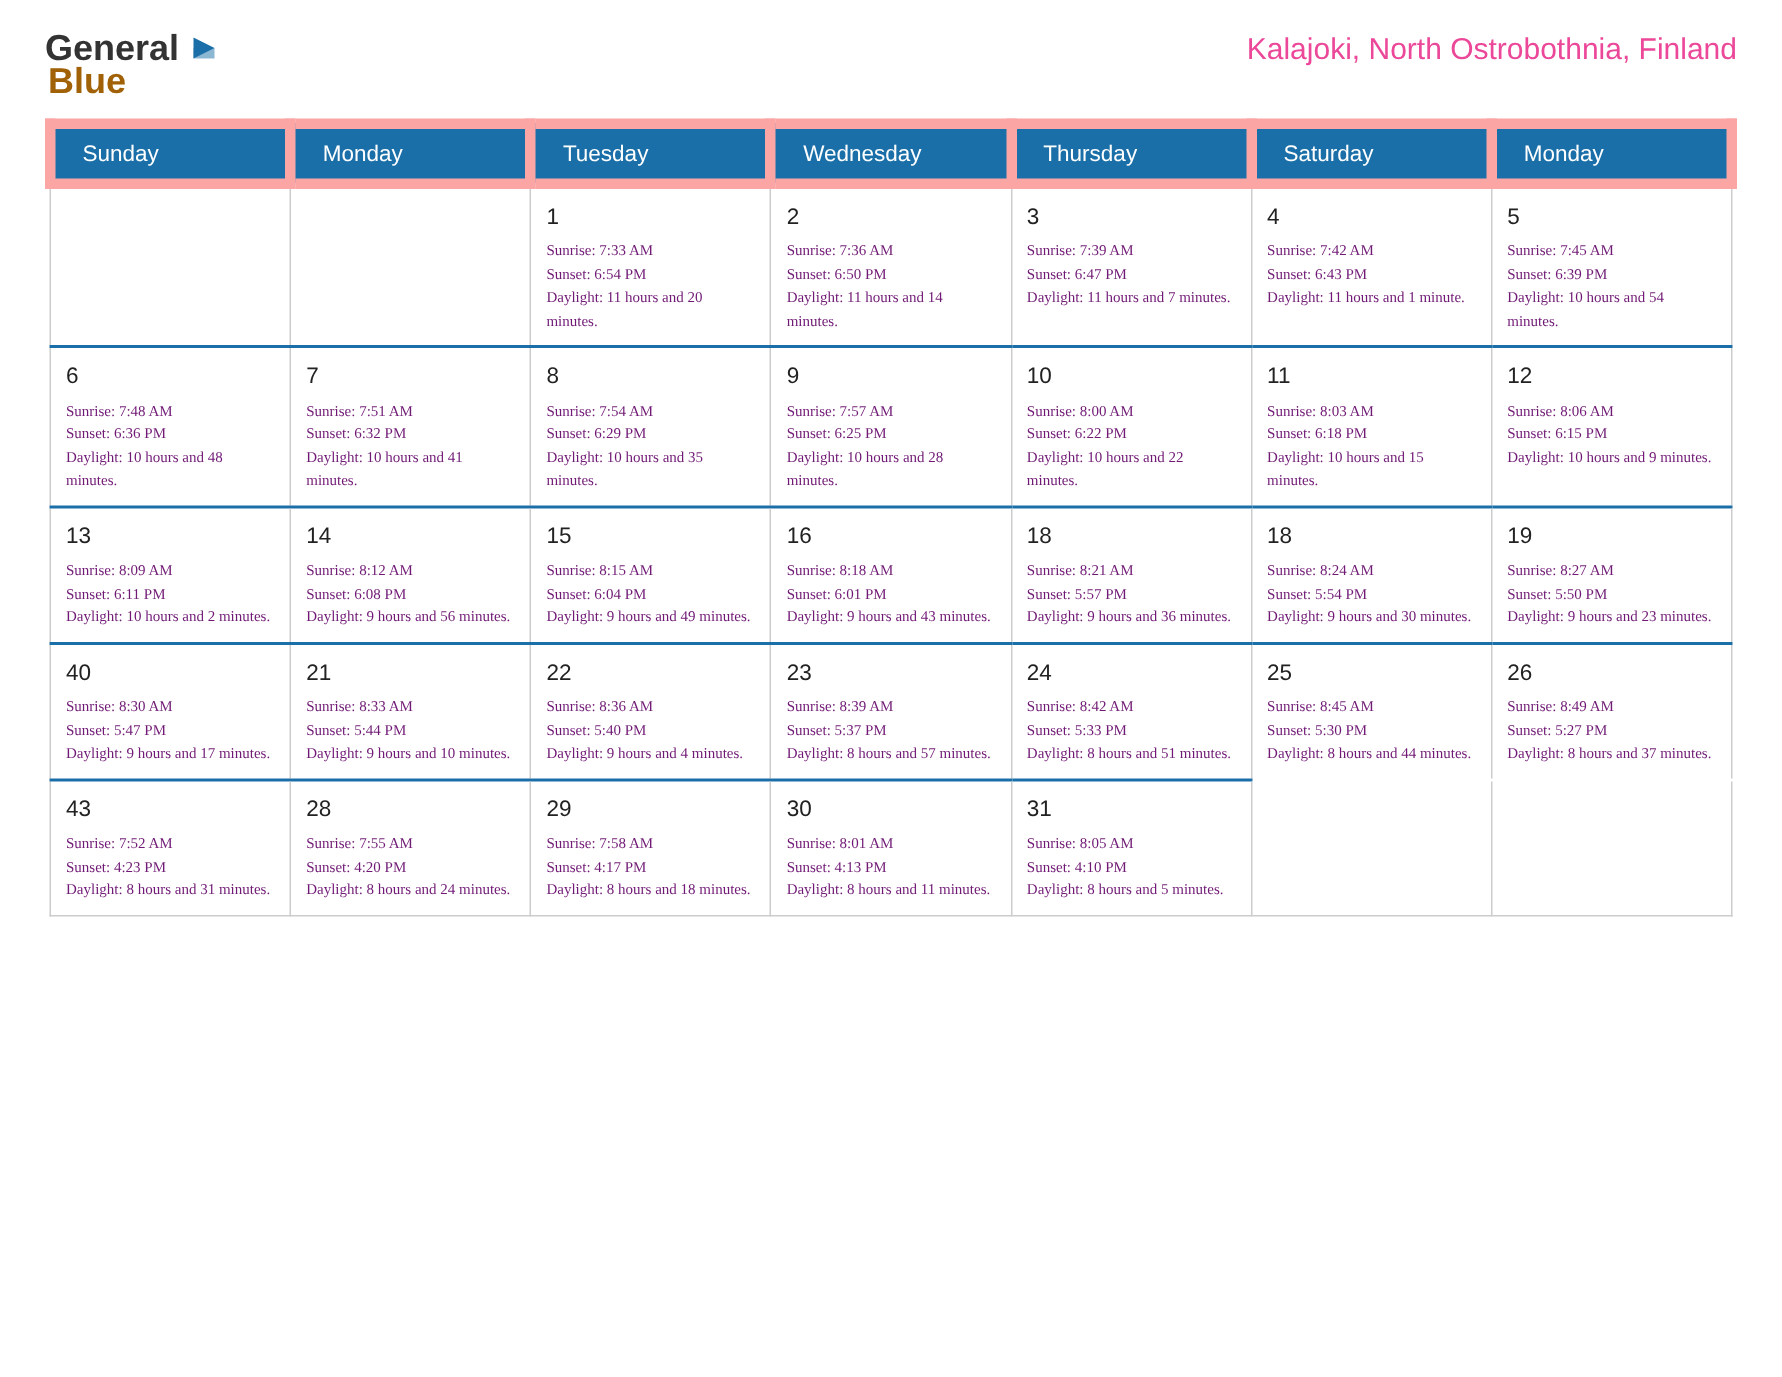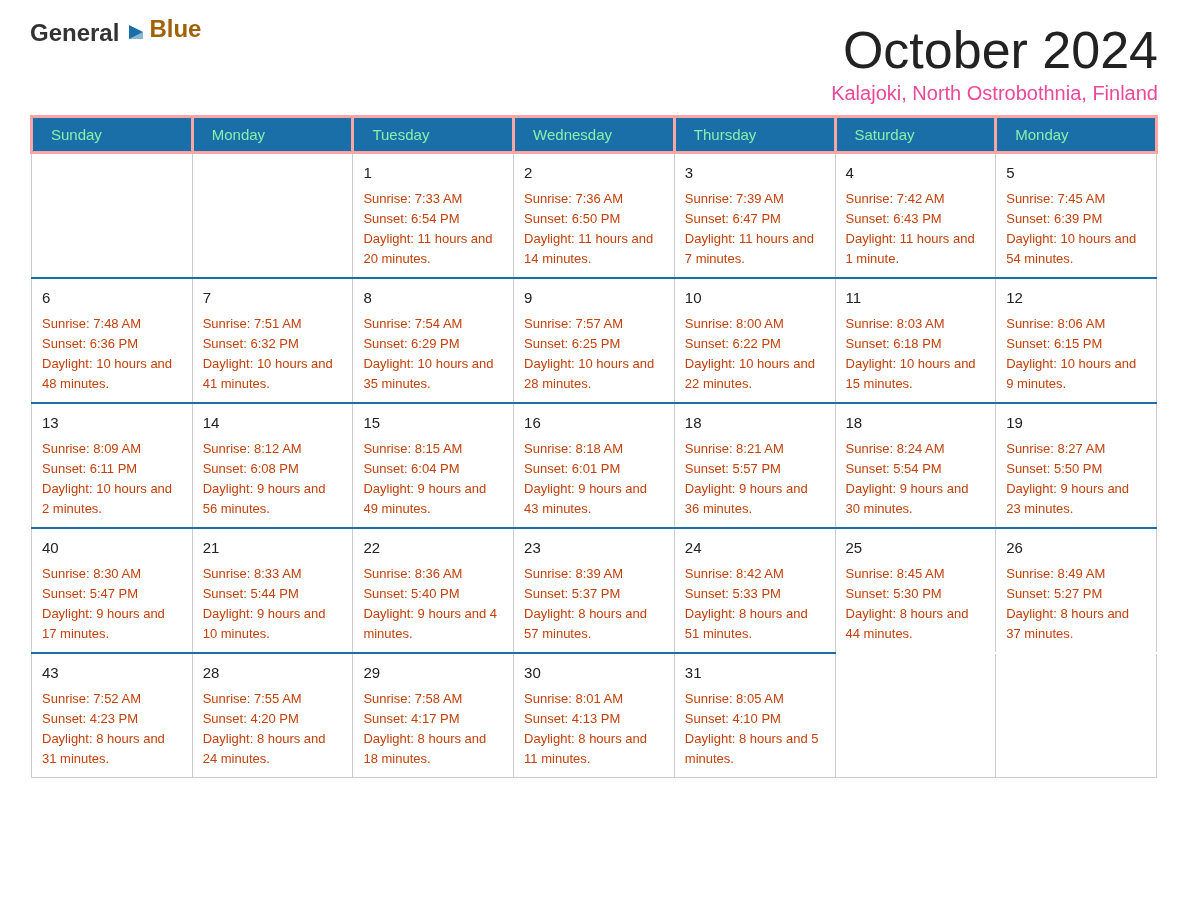--- a/index.html
+++ b/index.html
@@ -34,26 +34,26 @@
       color: #ec4899;
       margin-top: 2px;
     }
     .calendar {
       width: 100%;
       border-collapse: collapse;
       margin-top: 10px;
     }
     .calendar th {
       background-color: #1a6fa8;
-      color: #86efac;
+      color: #ffffff;
       text-align: left;
       padding: 8px 18px;
       font-size: 15px;
       font-weight: normal;
-      border: 3px solid #fca5a5;
+      border: 7px solid #fca5a5;
     }
     .calendar td {
       vertical-align: top;
       padding: 8px 10px;
       border: 1px solid #ccc;
       border-top: 2px solid #1a6fa8;
       width: calc(100% / 7);
       min-height: 110px;
       font-size: 13px;
       color: #222;
@@ -64,49 +64,49 @@
       border: 1px solid #ccc;
       border-top: 2px solid transparent;
     }
     .day-number {
       font-size: 15px;
       font-weight: normal;
       display: block;
       margin-bottom: 4px;
     }
     .day-info {
-      font-size: 13px;
-      color: #c2410c;
+      font-size: 10px;
+      color: #701a75;
       line-height: 1.55;
+      font-family: Liberation Serif, serif;
     }
     .calendar tr td:first-child {
       border-left: 1px solid #ccc;
     }
     .week-row td {
       border-top: 2px solid #1a6fa8;
     }
   </style>
 </head>
 <body>
 
 <div class="header">
   <div class="logo">
-    <div style="display:flex; align-items:flex-start; line-height:1.1;">
+    <div style="display:flex; flex-direction:column; align-items:flex-start; line-height:1.1;">
       <span style="display:flex; align-items:center; gap:2px;">
         <span style="font-size:24px; font-weight:bold; color:#333;">General</span>
         <svg width="26" height="26" viewBox="0 0 26 26" style="margin-top:-2px;">
           <polygon points="8,6 22,13 8,20" fill="#1a6fa8"></polygon>
           <polygon points="8,13 22,13 22,20 8,20" fill="#1a6fa8" opacity="0.5"></polygon>
         </svg>
       </span>
       <span style="font-size:24px; font-weight:bold; color:#a16207; margin-top:-4px; margin-left:2px;">Blue</span>
     </div>
   </div>
   <div class="title-section">
-    <div class="month-title">October 2024</div>
     <div class="location-title">Kalajoki, North Ostrobothnia, Finland</div>
   </div>
 </div>
 
 <table class="calendar">
   <thead>
     <tr>
     <th>Sunday</th>
         <th>Monday</th>
         <th>Tuesday</th>

